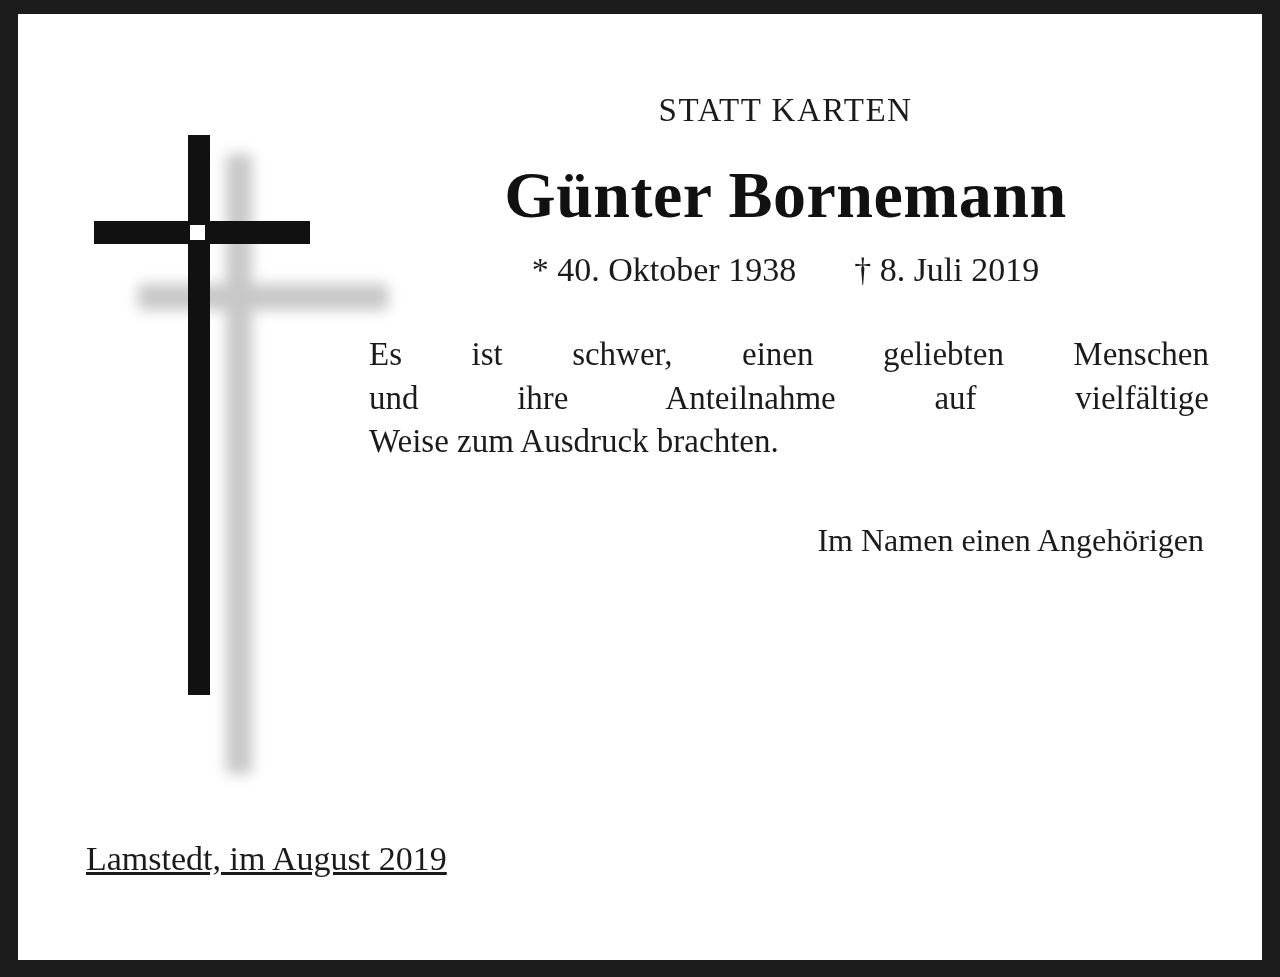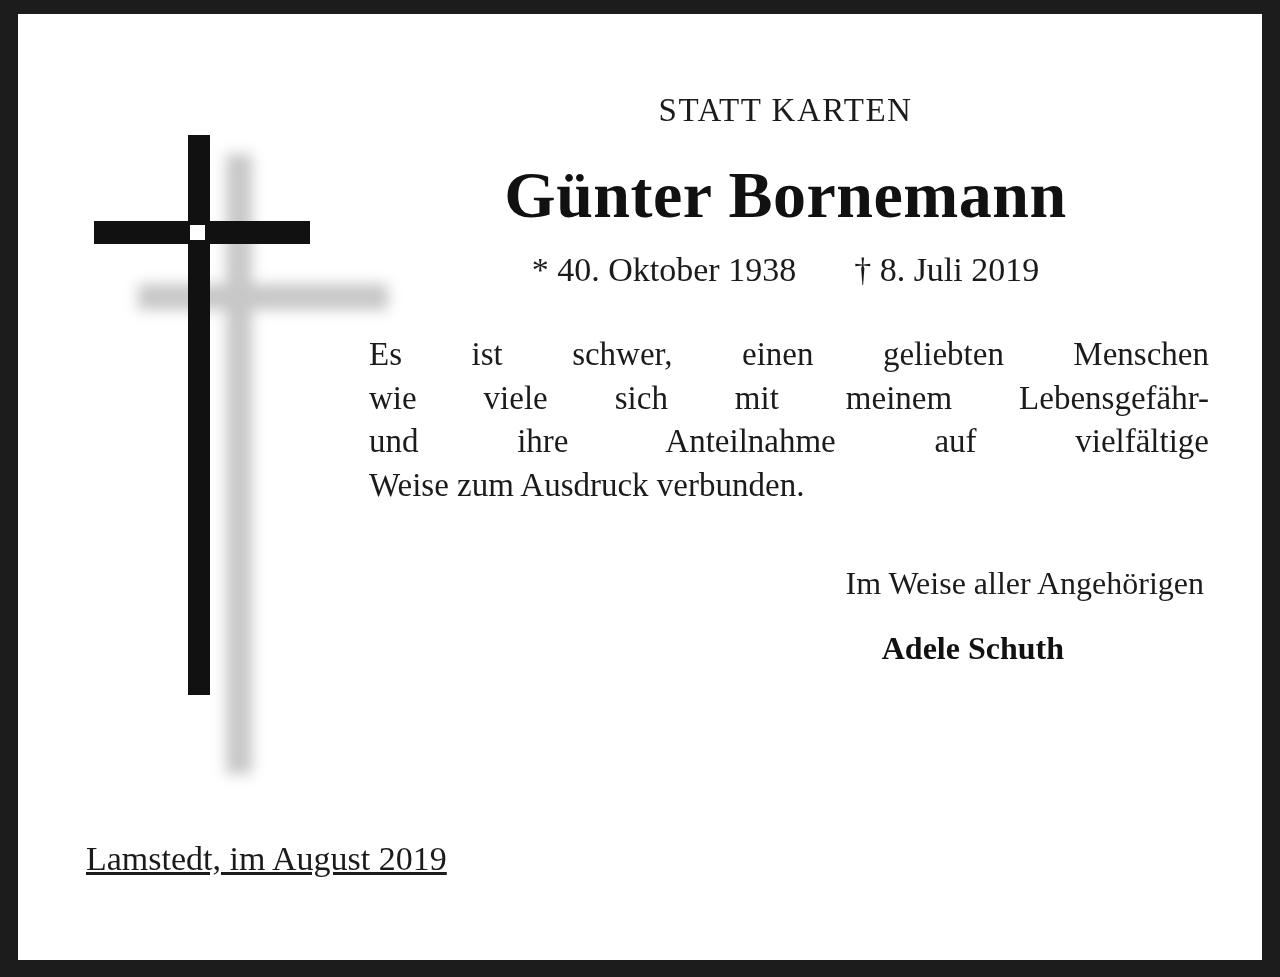--- a/index.html
+++ b/index.html
@@ -193,26 +193,24 @@
       <div class="statt-karten">STATT KARTEN</div>
 
       <div class="name">Günter Bornemann</div>
 
       <div class="dates">
         <span class="born">* 40. Oktober 1938</span><span class="died">† 8. Juli 2019</span>
       </div>
 
       <div class="poem">
         <span class="line">Es ist schwer, einen geliebten Menschen</span>
-        <span class="line">wie viele sich mit meinem Lebensgefähr-</span>
         <span class="line">und ihre Anteilnahme auf vielfältige</span>
-        <span class="line last">Weise zum Ausdruck verbunden.</span>
+        <span class="line last">Weise zum Ausdruck brachten.</span>
       </div>
 
       <div class="closing">
-        <div class="in-name">Im Weise aller Angehörigen</div>
-        <div class="survivor">Adele Schuth</div>
+        <div class="in-name">Im Namen einen Angehörigen</div>
       </div>
     </div>
 
     <div class="place-date">Lamstedt, im August 2019</div>
   </div>
 </div>
 
 </body></html>

